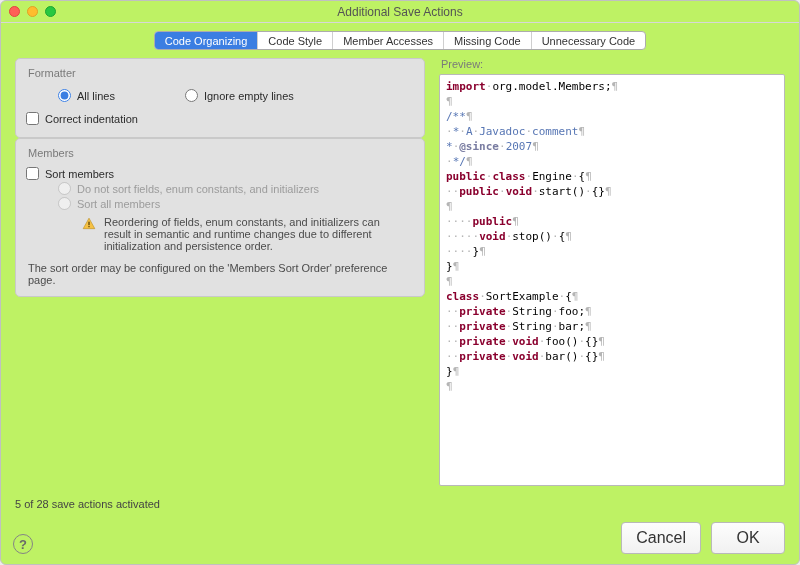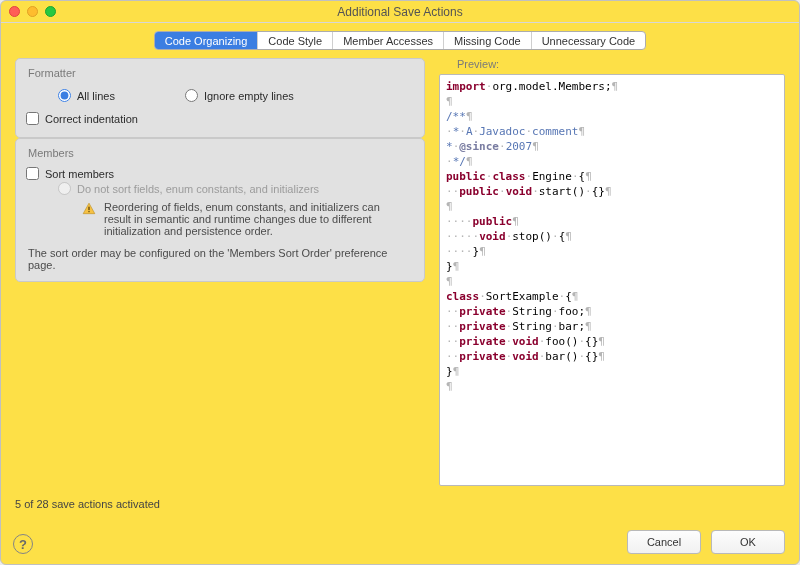--- a/index.html
+++ b/index.html
@@ -6,21 +6,21 @@
   html, body {
     margin: 0; padding: 0;
     font-family: -apple-system, "Helvetica Neue", Arial, sans-serif;
     font-size: 11px;
     color: #2b2b2b;
     background: #ececec;
   }
   .window {
     width: 800px; height: 565px;
     display: flex; flex-direction: column;
-    background: #fde047;
+    background: #bef264;
     border: 1px solid #c0c0c0;
     border-radius: 6px;
     overflow: hidden;
     position: relative;
   }
   .titlebar {
     height: 22px;
     display: flex; align-items: center;
     border-bottom: 1px solid #d7d7d7;
     position: relative;
@@ -118,21 +118,21 @@
     flex: 0 0 14px; height: 14px;
     margin-top: 1px;
   }
   .hint {
     margin-top: 10px;
     color: #4b4b4b;
     padding: 0 2px;
   }
   .preview-label {
     color: #7a7a7a;
-    margin: 0 0 4px 18px;
+    margin: 0 0 4px 2px;
   }
   .preview-box {
     flex: 1;
     min-height: 0;
     background: #ffffff;
     border: 1px solid #b9b9b9;
     border-radius: 2px;
     padding: 4px 6px;
     font-family: Menlo, Consolas, monospace;
     font-size: 11px;
@@ -164,26 +164,26 @@
     font-weight: 600;
     cursor: default;
   }
   .btn-row {
     position: absolute;
     right: 14px; bottom: 10px;
     display: flex; gap: 10px;
   }
   .btn {
     min-width: 74px;
-    height: 24px;
+    height: 32px;
     padding: 0 14px;
     background: linear-gradient(#fdfdfd, #f1f1f1);
     border: 1px solid #b9b9b9;
     border-radius: 4px;
-    font-size: 11px;
+    font-size: 16px;
     color: #333;
     cursor: default;
   }
   
   .ws  { color: #b5b5b5; }
   .kw  { color: #8a002e; font-weight: 600; }
   .cmt { color: #5776b4; }
   .txt { color: #000000; }
   .tag { color: #787ba0; font-weight: 600; }
   .spacer-flex { flex: 1; }
@@ -240,20 +240,24 @@
         <div class="group-title">Members</div>
 
         <label class="row">
           <input type="checkbox" id="cb-sm" style="">
           <span>Sort members</span>
         </label>
 
         <label class="row indent-1 disabled">
           <input type="radio" name="sm" disabled="" style="">
           <span>Do not sort fields, enum constants, and initializers</span>
+        </label>
+        <label class="row indent-1 disabled">
+          <input type="radio" name="sm" disabled="" style="">
+          <span>Sort all members</span>
         </label>
 
         <div class="warn-row">
           <svg class="warn-icon" viewBox="0 0 24 24">
             <path d="M12 2 L22 20 L2 20 Z" fill="#f6c143" stroke="#b78a1c" stroke-width="1"></path>
             <rect x="11" y="8" width="2" height="6" fill="#4a3400"></rect>
             <rect x="11" y="15.5" width="2" height="2" fill="#4a3400"></rect>
           </svg>
           <span>Reordering of fields, enum constants, and initializers can result in semantic and runtime changes due to different initialization and persistence order.</span>
         </div>

